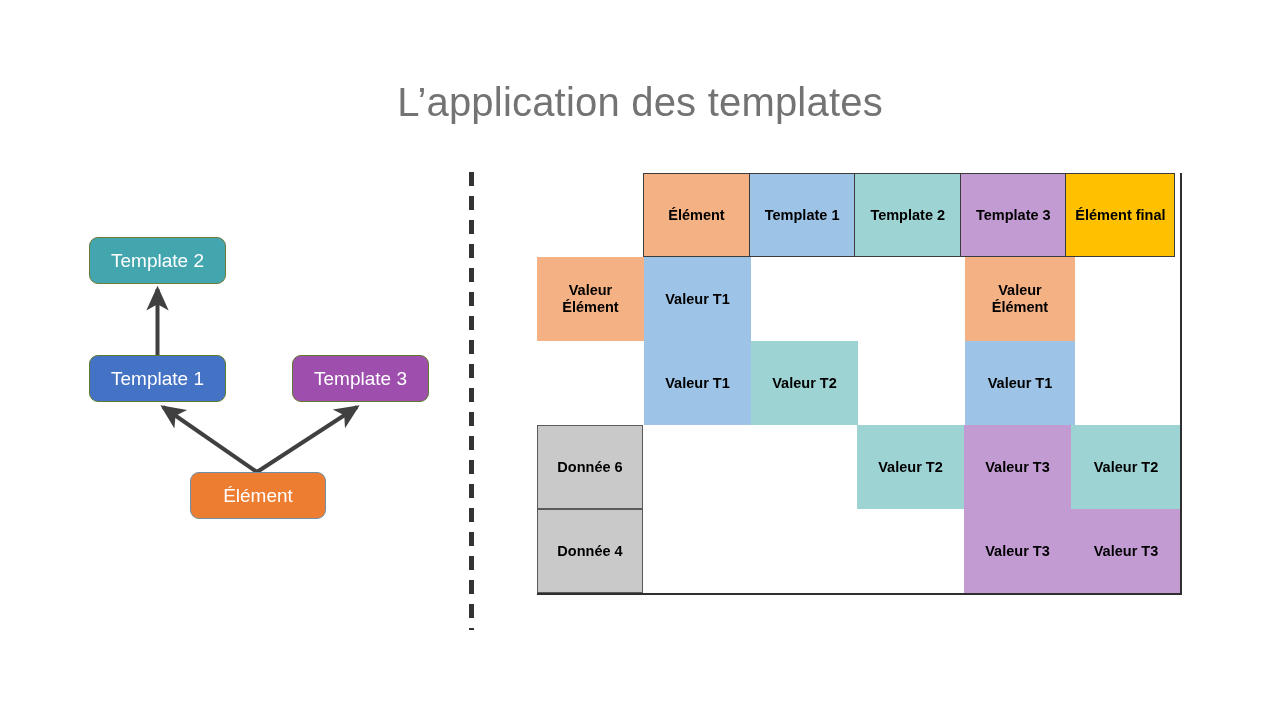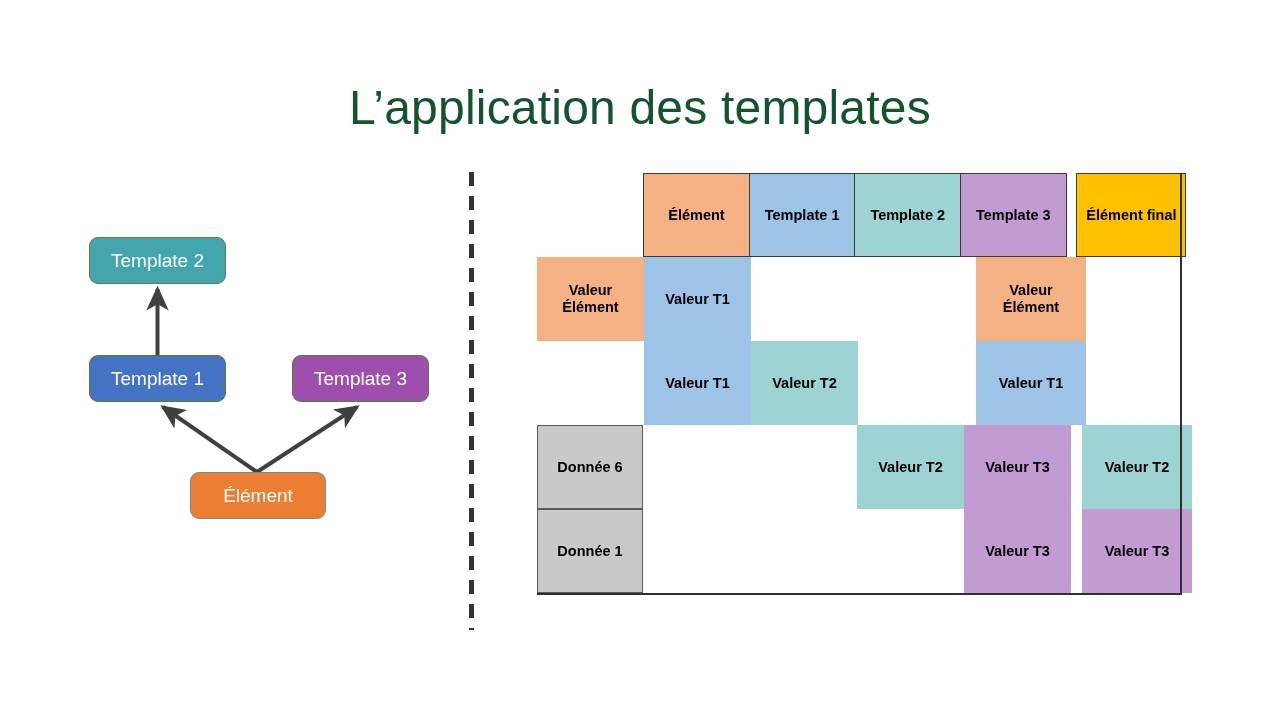--- a/index.html
+++ b/index.html
@@ -16,23 +16,23 @@
     color: #000000;
   }
 
   
   #slide-title {
     position: absolute;
     left: 0;
     top: 80px;
     width: 1280px;
     text-align: center;
-    font-size: 48px;
+    font-size: 40px;
     font-weight: 400;
-    color: #14532d;
+    color: #737373;
     letter-spacing: 0.2px;
     white-space: nowrap;
   }
 
   
   #diagram {
     position: absolute;
     left: 0;
     top: 0;
     width: 470px;
@@ -135,21 +135,21 @@
   .vcell {
     height: 84px;
     background: transparent;
   }
 
   
   .col-elem  { width: 107px; }
   .col-t1    { width: 107px; }
   .col-t2    { width: 107px; }
   .col-t3    { width: 107px; }
-  .col-final { width: 110px; margin-left: 11px; }
+  .col-final { width: 110px; }
 
   
   #frame-right {
     position: absolute;
     left: 1180px;
     top: 173px;
     width: 2px;
     height: 422px;
     background: #2F2F2F;
   }
@@ -231,21 +231,21 @@
       </div>
       <div class="trow brow">
         <div class="tcell rowlabel" style="background: rgb(201, 201, 201);">Donnée 6</div>
         <div class="tcell vcell col-elem"></div>
         <div class="tcell vcell col-t1"></div>
         <div class="tcell vcell col-t2" style="background: rgb(157, 211, 211);">Valeur T2</div>
         <div class="tcell vcell col-t3" style="background: rgb(195, 155, 211);">Valeur T3</div>
         <div class="tcell vcell col-final" style="background: rgb(157, 211, 211);">Valeur T2</div>
       </div>
       <div class="trow brow">
-        <div class="tcell rowlabel" style="background: rgb(201, 201, 201);">Donnée 1</div>
+        <div class="tcell rowlabel" style="background: rgb(201, 201, 201);">Donnée 4</div>
         <div class="tcell vcell col-elem"></div>
         <div class="tcell vcell col-t1"></div>
         <div class="tcell vcell col-t2"></div>
         <div class="tcell vcell col-t3" style="background: rgb(195, 155, 211);">Valeur T3</div>
         <div class="tcell vcell col-final" style="background: rgb(195, 155, 211);">Valeur T3</div>
       </div>
     </div>
 </div>
 <div id="frame-right"></div>
 <div id="frame-bottom"></div>

